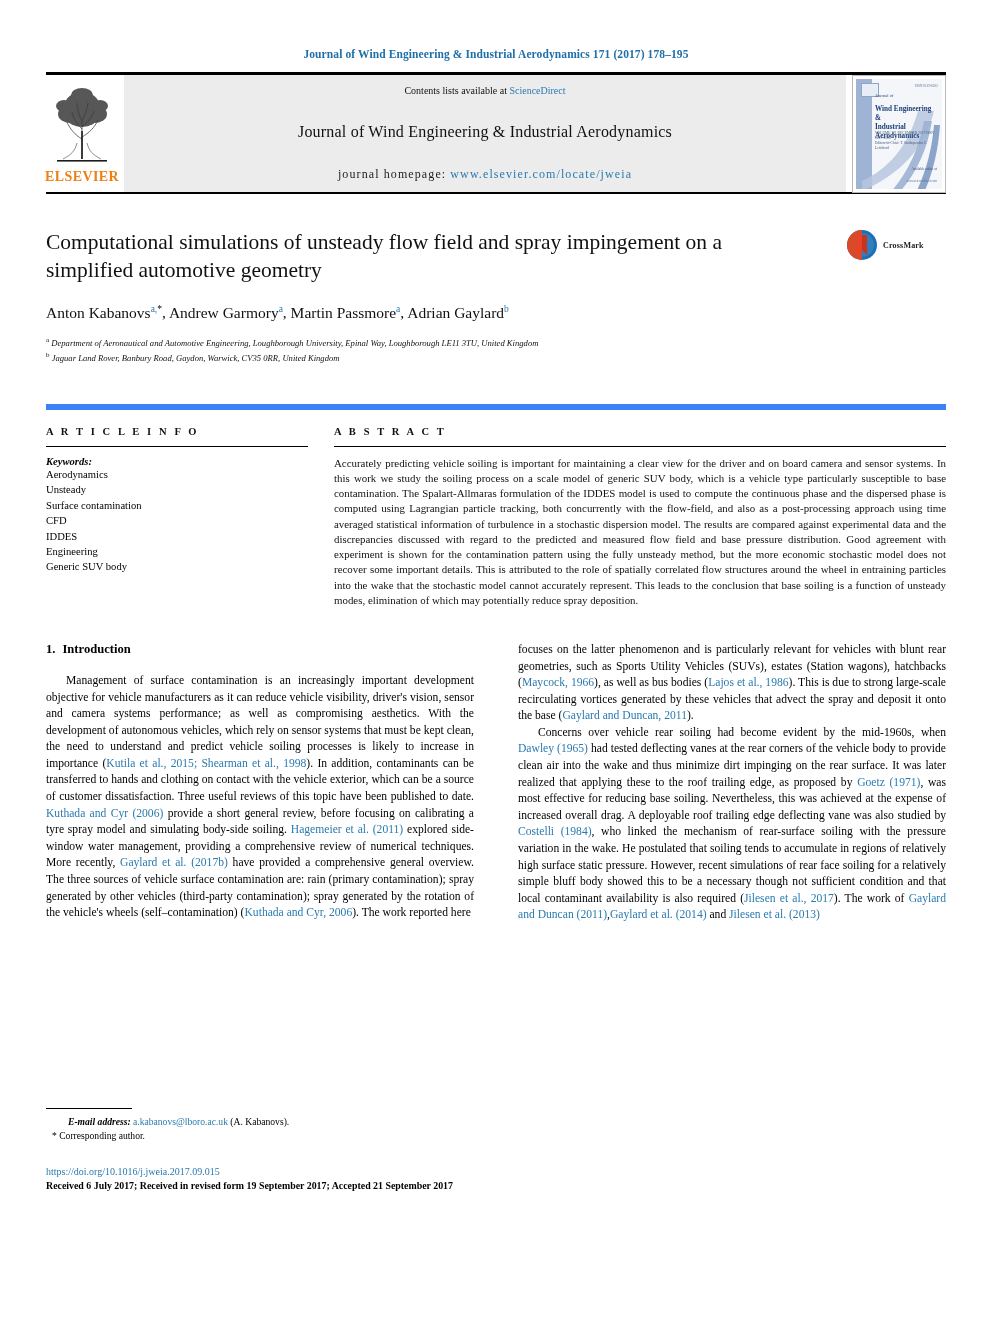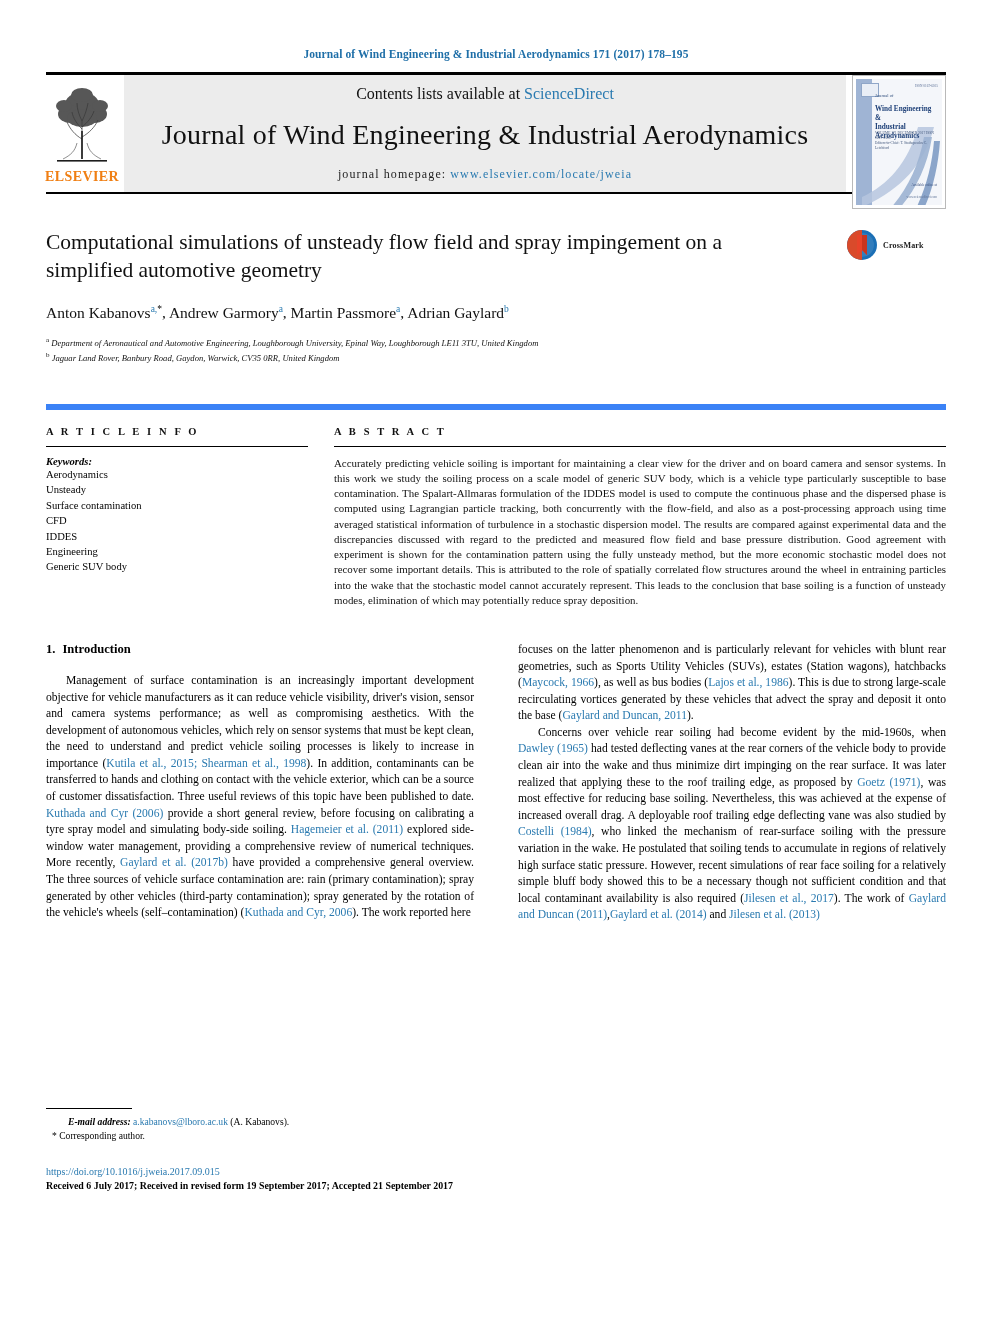--- a/index.html
+++ b/index.html
@@ -50,33 +50,33 @@
   }
   .masthead-center {
     flex: 1 1 auto;
     background: #ececec;
     display:flex; flex-direction:column;
     align-items:center; justify-content:space-between;
     padding: 10px 0 10px 0;
     margin-left: 6px;
     margin-right: 6px;
   }
-  .contents-line { font-size: 16px; color:#111; }
+  .contents-line { font-size: 10px; color:#111; }
   .contents-line .sd { color:#2a7ab0; }
   .journal-title {
-    font-size: 28px;
+    font-size: 16px;
     letter-spacing: 0.2px;
     color:#111;
     font-weight: 400;
   }
   .homepage-line { font-size: 12px; letter-spacing: 1.1px; color:#222; }
   .homepage-line .url { color:#2a7ab0; letter-spacing:1.1px; }
   .cover-thumb {
     flex: 0 0 94px;
-    width:94px; height:134px;
+    width:94px; height:118px;
     border: 1px solid #b9b9b9;
     position: relative;
     overflow:hidden;
     background: #ffffff;
   }
   .cover-inner { position:absolute; inset:3px; background:#f4f6fa; overflow:hidden; }
   .cover-band { position:absolute; left:0; top:0; width:16px; height:100%; background:#9fb4d4; }
   .cover-title {
     position:absolute; left:19px; top:26px; right:3px;
     font-size:7.2px; line-height:9px; color:#1d3f77; font-weight:700;

